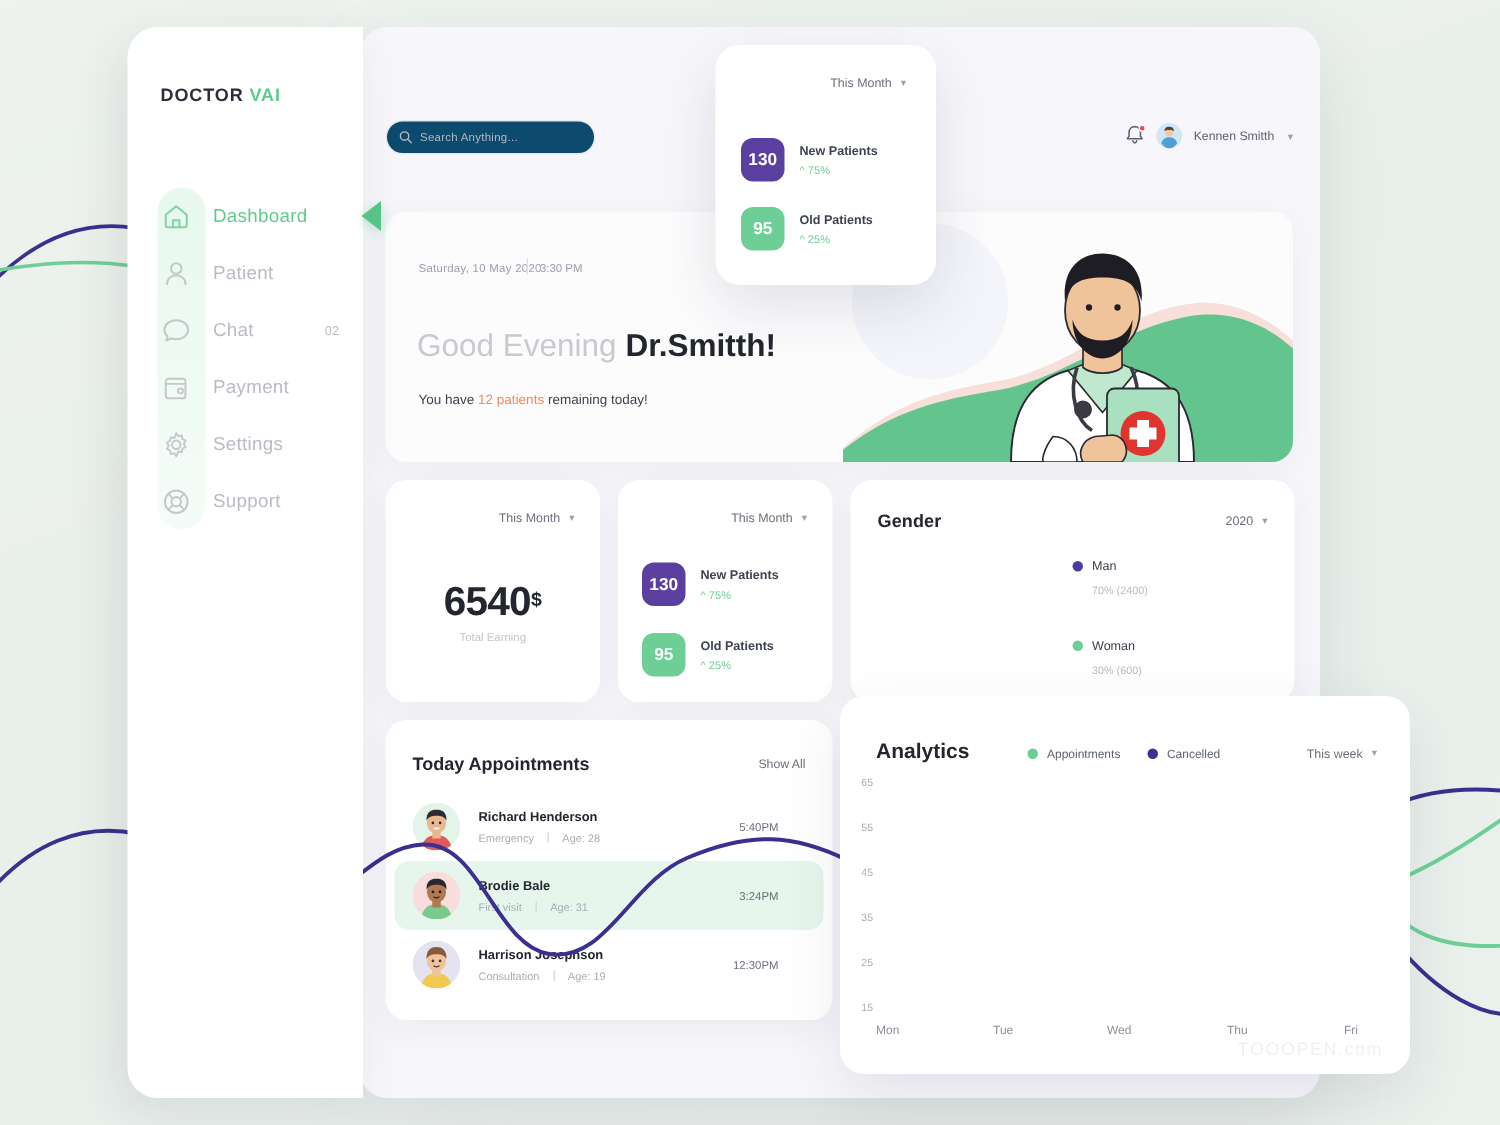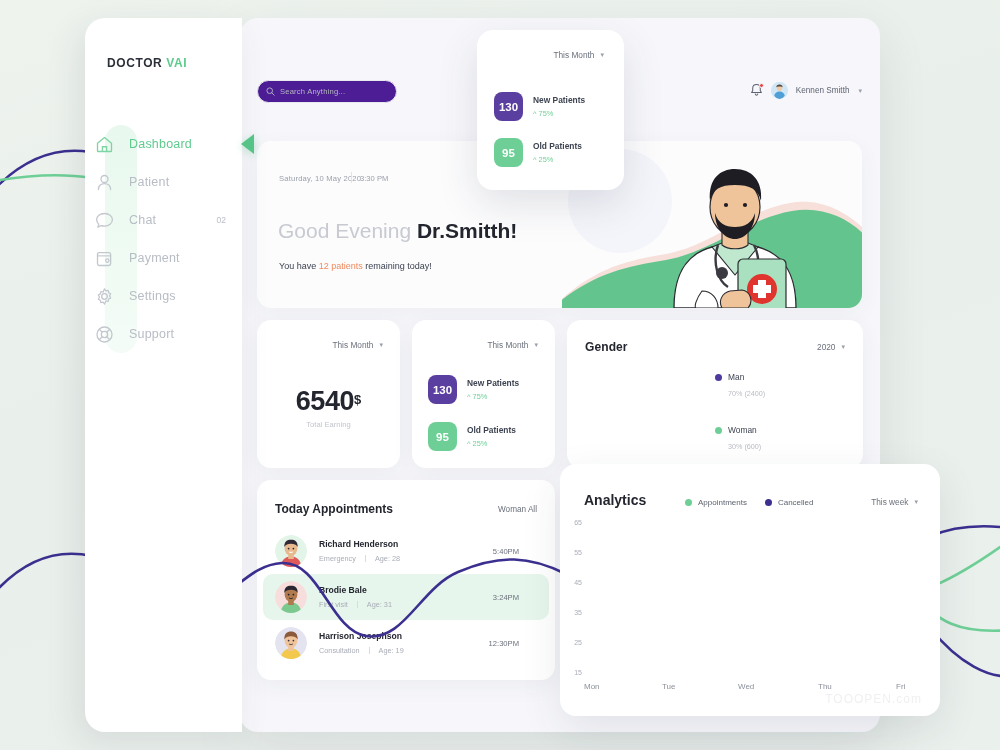--- a/index.html
+++ b/index.html
@@ -36,37 +36,37 @@
   .logo .vai { color: #5ecb8e; }
 
   .navrail {
     position: absolute; left: 20px; top: 107px; width: 32px; height: 228px;
     background: linear-gradient(180deg,#e8f8ee 0%, #effbf3 60%, #f4fcf7 100%);
     border-radius: 16px;
   }
   .nav { position: absolute; left: 0; top: 107px; width: 157px; }
   .nav-item {
     position: relative; height: 38px; display: flex; align-items: center;
-    padding-left: 9px; cursor: pointer;
+    padding-left: 22px; cursor: pointer;
   }
   .nav-icon { width: 21px; height: 21px; flex: 0 0 21px; display:block; }
   .nav-label { margin-left: 14px; font-size: 12.5px; color: #b8bcc4; letter-spacing:.2px; }
   .nav-item.active .nav-label { color: #5ecb8e; }
   .nav-badge { position: absolute; right: 16px; font-size: 8.5px; color: #b8bcc4; }
   .nav-arrow {
     position: absolute; right: -12px; top: 9px; width: 0; height: 0;
     border-top: 10px solid transparent; border-bottom: 10px solid transparent;
     border-right: 13px solid #55c486;
     filter: drop-shadow(0 2px 4px rgba(85,196,134,.4));
   }
 
   
   .search {
     position: absolute; left: 17px; top: 62px; width: 140px; height: 23px;
-    background: #4c1d95; border: 1px solid #e8e8ef; border-radius: 12px;
+    background: #0c4a6e; border: 1px solid #e8e8ef; border-radius: 12px;
     display: flex; align-items: center; padding: 0 8px;
   }
   .search-input-text { font-size: 7.6px; color: #b6b9c2; margin-left: 5px; letter-spacing:.2px; }
   .topright { position: absolute; right: 18px; top: 64px; display: flex; align-items: center; gap: 8px; }
   .bell { position: relative; width: 13px; height: 15px; }
   .bell-dot { position:absolute; right:-1px; top:0px; width:5px; height:5px; border-radius:50%;
               background:#ef4444; border:1px solid #f7f7fb; }
   .avatar-sm { width: 17px; height: 17px; border-radius: 50%; overflow: hidden; background:#cfe6f7; position:relative; }
   .username { font-size: 8.2px; color: #5d6370; }
   .caret { font-size: 7px; color: #9aa0ab; margin-left: 1px; }
@@ -282,21 +282,21 @@
           <span class="legend-name">Woman</span>
         </div>
         <div class="legend-val" style="margin:7px 0 0 13px;">
           <span>30%</span> <span>(600)</span>
         </div>
       </div>
     </div>
 
     <div class="card" style="left:17px; top:462px; width:298px; height:200px;">
       <div class="appt-title" style="position:absolute; left:18px; top:22px;">Today Appointments</div>
-      <div class="show-all" style="position:absolute; right:18px; top:25px;">Woman All</div>
+      <div class="show-all" style="position:absolute; right:18px; top:25px;">Show All</div>
       <div style="position:absolute; left:6px; right:6px; top:48px;">
 
         <div class="appt-row">
           <div class="appt-av">
             <svg width="32" height="32" viewBox="0 0 40 40">
               <circle cx="20" cy="20" r="20" fill="#e3f4e8"></circle>
               <path d="M20 27 C27 27 32 31 33 40 L7 40 C8 31 13 27 20 27 Z" fill="#e05a5a"></path>
               <path d="M14 29 L10 34 L15 36 Z" fill="#e05a5a"></path>
                 <path d="M26 29 L30 34 L25 36 Z" fill="#e05a5a"></path>
               <rect x="16.5" y="23" width="7" height="7" fill="#e8b98e"></rect>

